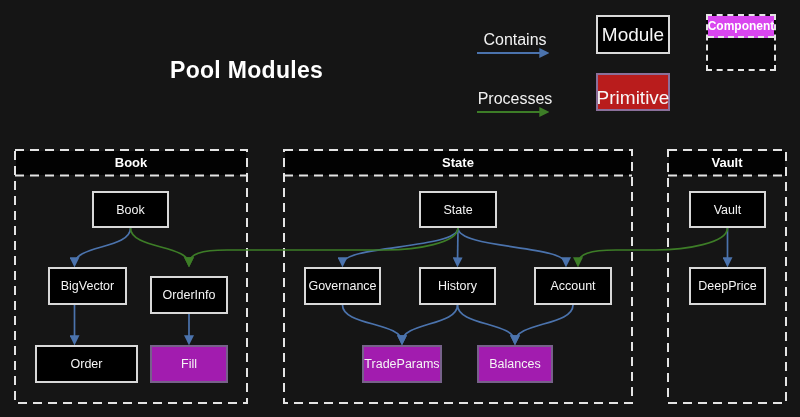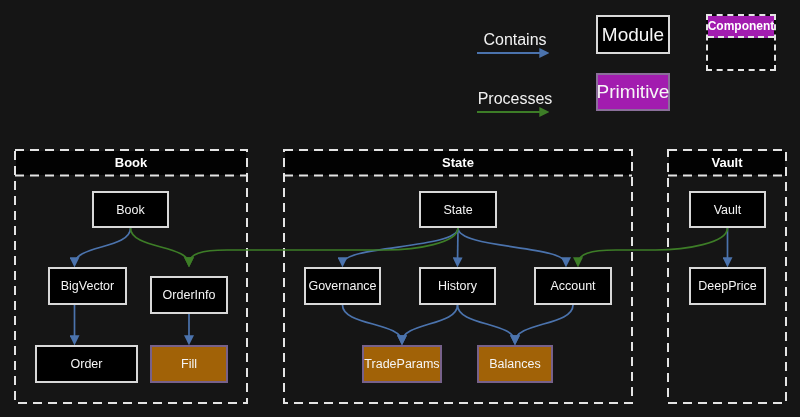--- a/index.html
+++ b/index.html
@@ -25,48 +25,49 @@
   .sample-box{
     position:absolute;display:flex;align-items:center;justify-content:center;
     font-size:19px;color:#f7f7f7;box-sizing:border-box;
   }
   #legend-module-box{
     left:596px;top:15px;width:74px;height:39px;
     background:#000000;border:2px solid #d9d9d9;
   }
   #legend-primitive-box{
     left:596px;top:73px;width:74px;height:38px;
-    background:#a21caf;border:2px solid #8a6f9a;
+    background:#b91c1c;border:2px solid #8a6f9a;align-items:flex-end;
   }
   #legend-component-box{
     position:absolute;left:706px;top:14px;width:70px;height:57px;
     border:2px dashed #e4e4e4;box-sizing:border-box;background:#0a0a0a;
   }
   #legend-component-title{
-    height:20px;border-bottom:2px dashed #e4e4e4;background:#a21caf;
+    height:20px;border-bottom:2px dashed #e4e4e4;background:#d946ef;
     display:flex;align-items:center;justify-content:center;
     font-size:12px;font-weight:bold;color:#ffffff;white-space:nowrap;
   }
   #edges-svg{position:absolute;left:0;top:0;width:800px;height:417px;}
   .container-title-label{
     position:absolute;text-align:center;font-size:13px;font-weight:bold;
     color:#ffffff;pointer-events:none;
   }
   .node{
     position:absolute;display:flex;align-items:center;justify-content:center;
     background:#000000;border:2px solid #d8d8d8;box-sizing:border-box;
     font-size:12.5px;color:#f5f5f5;white-space:nowrap;
   }
-  .node.primitive{background:#a16207;border-color:#77618a;}
+  .node.primitive{background:#a21caf;border-color:#77618a;}
 </style>
 </head>
 <body>
 
 <div id="stage">
 
+  <h1 id="page-title">Pool Modules</h1>
 
   <div id="legend-contains-label" class="legend-label">Contains</div>
   <div id="legend-processes-label" class="legend-label">Processes</div>
 
   <div id="legend-module-box" class="sample-box">
     <span>Module</span>
   </div>
 
   <div id="legend-primitive-box" class="sample-box">
     <span>Primitive</span>

